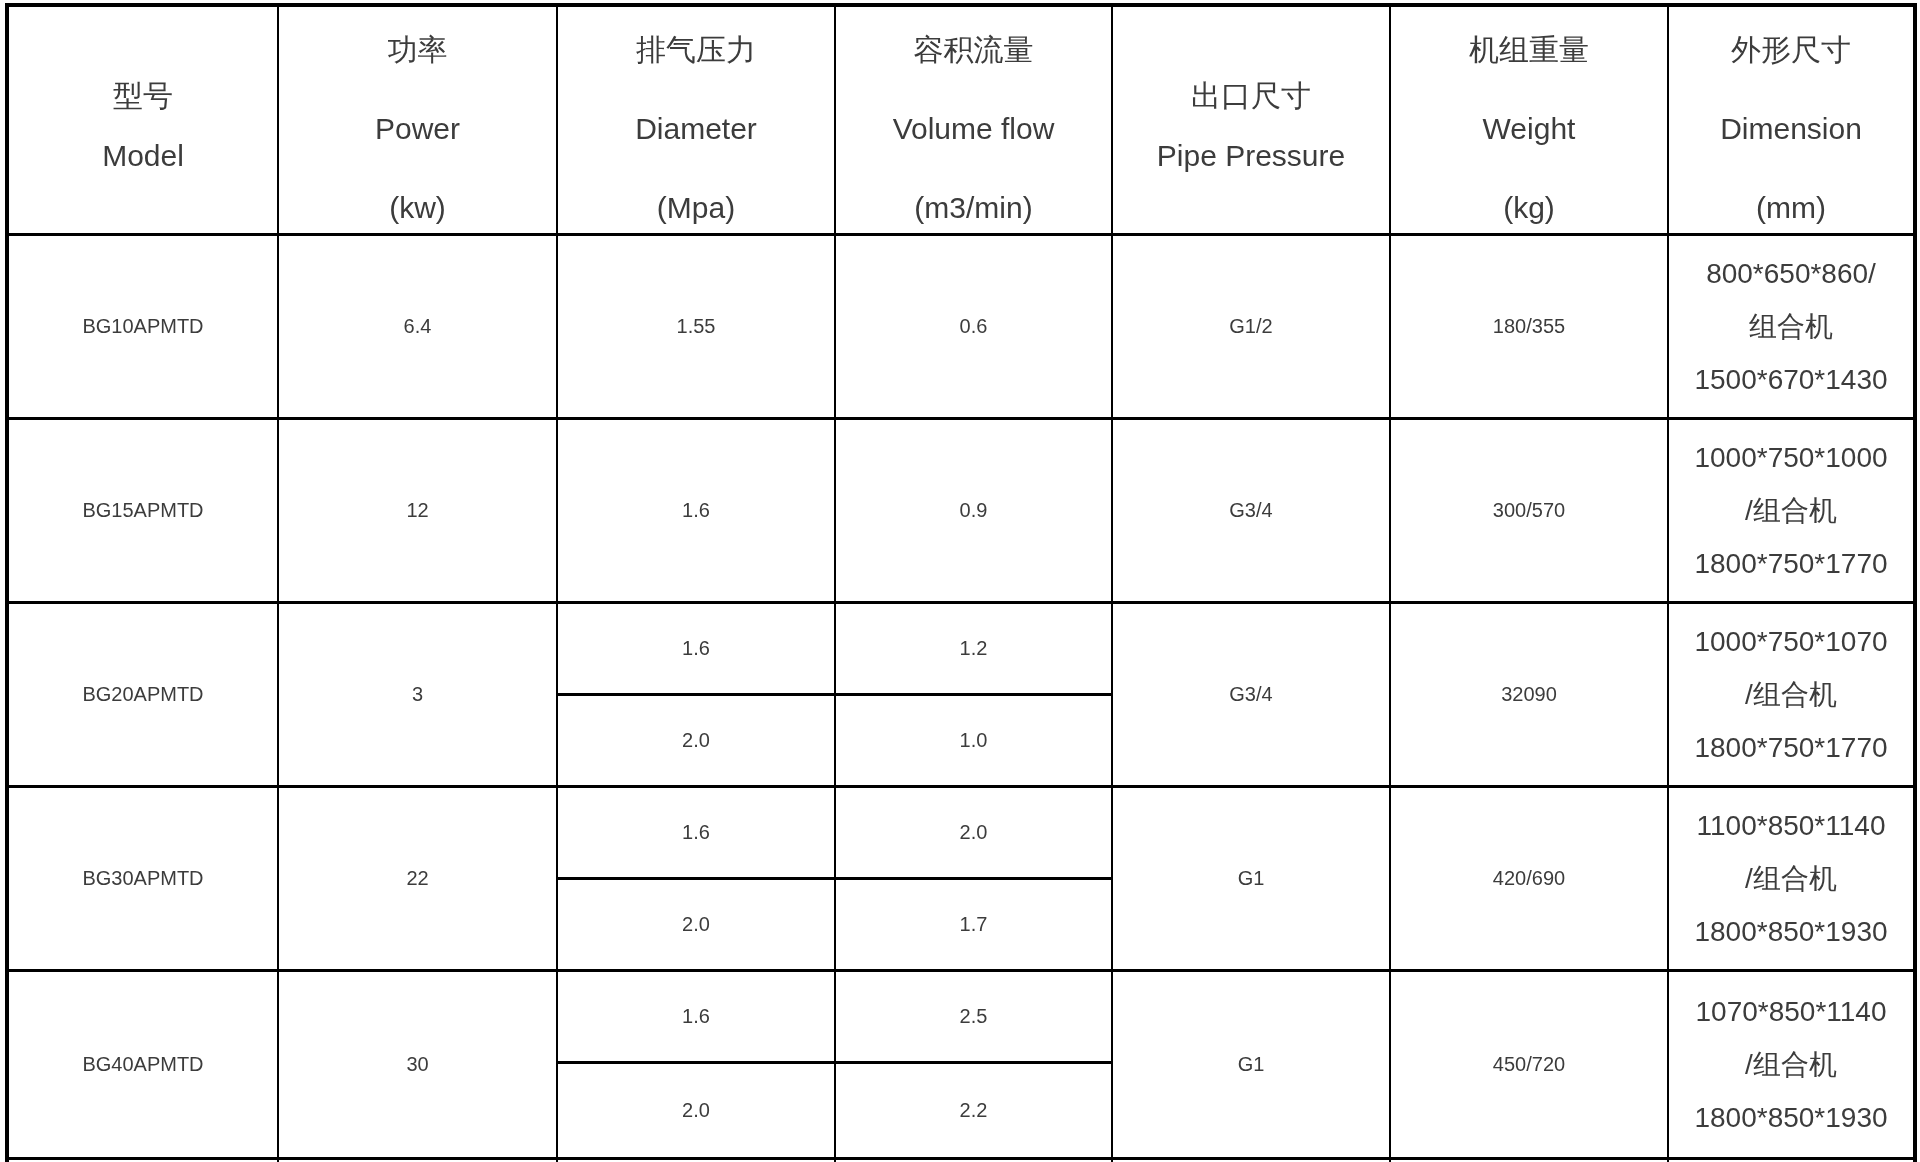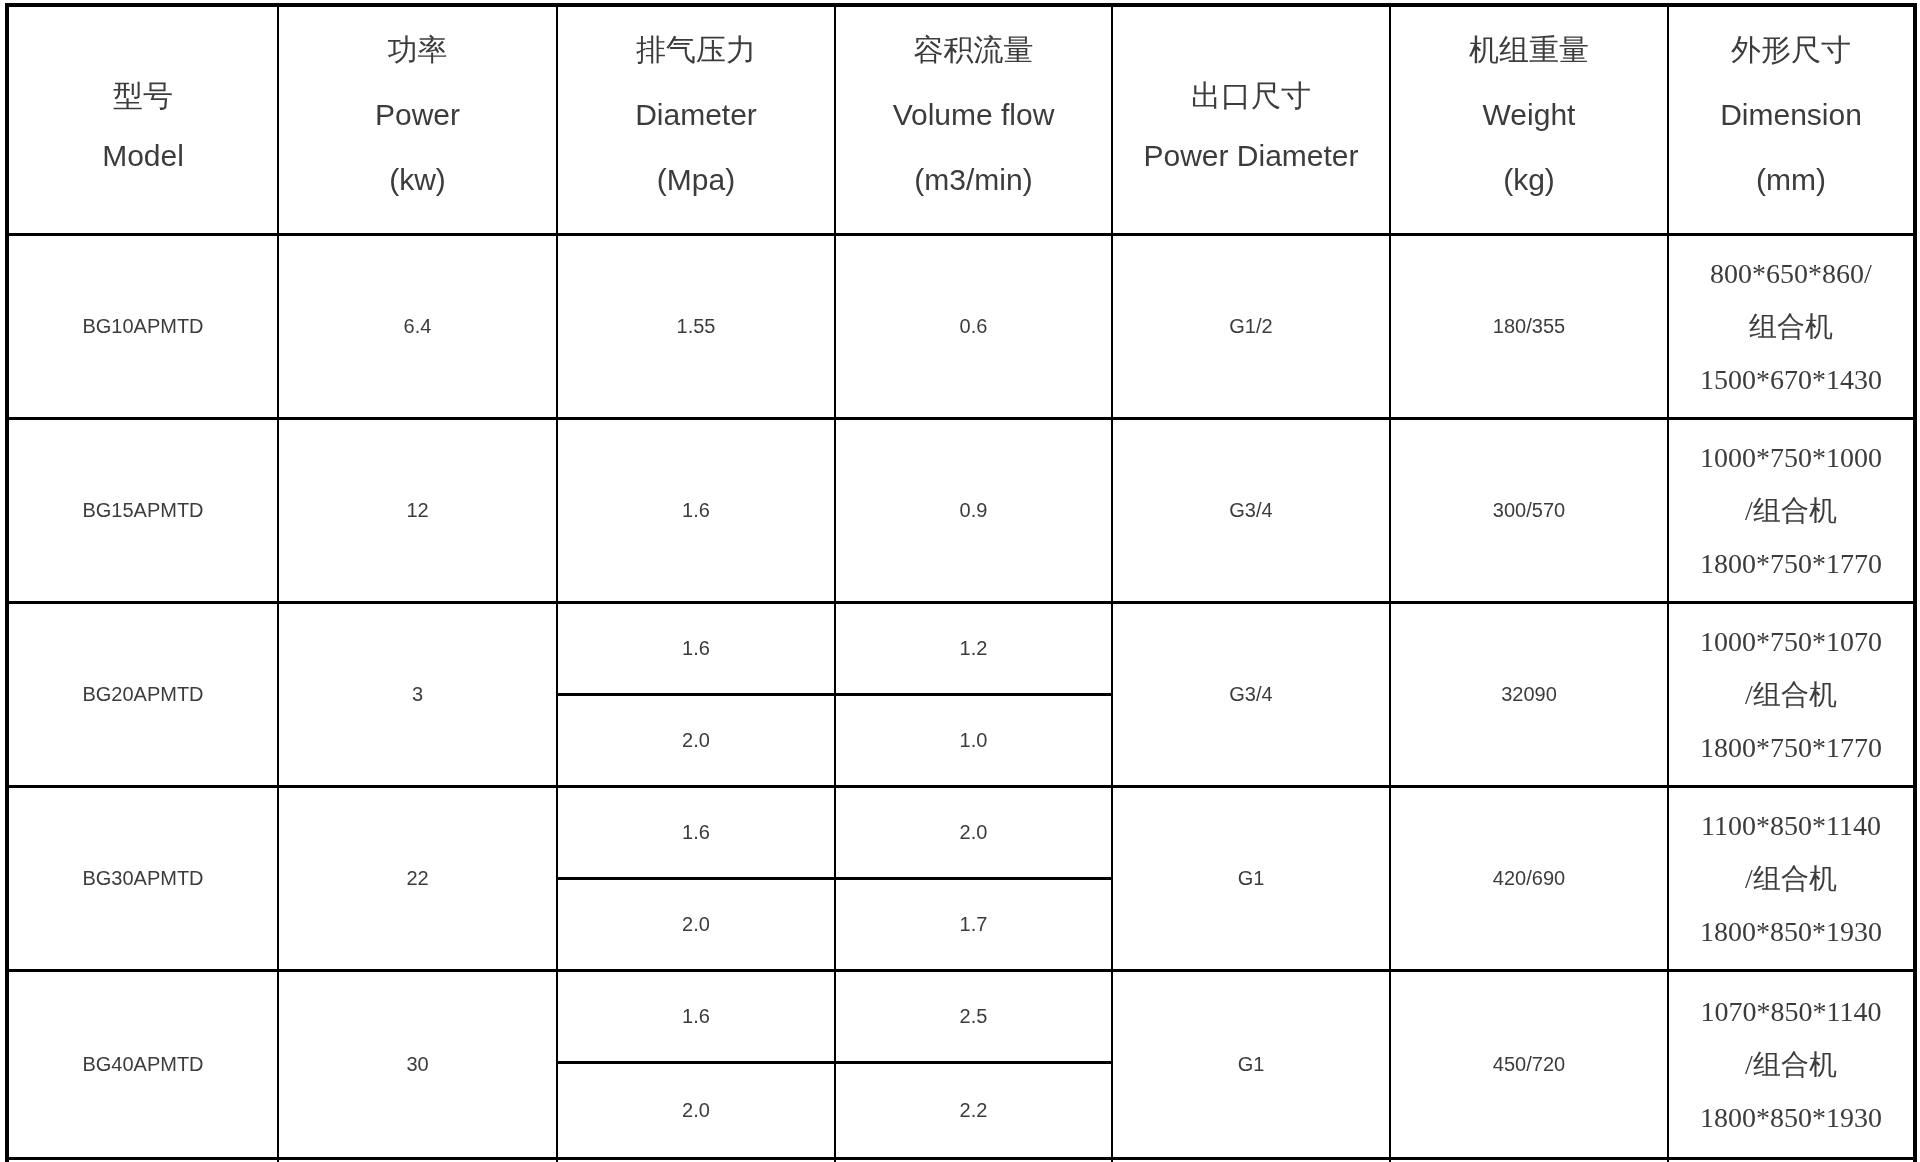--- a/index.html
+++ b/index.html
@@ -37,30 +37,30 @@
     font-weight: normal;
     padding: 0;
     overflow: hidden;
   }
   table.spec {
     border: 4px solid #000000;
   }
   
   tr.header-row { height: 226px; }
   .hcell { display: flex; flex-direction: column; align-items: center; height: 226px; box-sizing: border-box; }
-  .hcell.lines-3 { justify-content: space-between; padding: 26px 0 36px 0; }
+  .hcell.lines-3 { justify-content: space-between; padding: 26px 0 8px 0; }
   .hcell.lines-2 { justify-content: center; gap: 26px; padding-top: 12px; }
   .hline { font-size: 30px; line-height: 34px; white-space: nowrap; }
   
   tr.data-row { height: 184px; }
   tr.sub-row { height: 92px; }
   tr.sub-row-last { height: 96px; }
   tr.sliver-row { height: 44px; }
   td.val { font-size: 20px; }
-  td.dim { font-size: 28px; line-height: 53px; font-family: Liberation Serif, serif; }
+  td.dim { font-size: 28px; line-height: 53px; }
   td.dim .dim-line { display: block; white-space: nowrap; }
 </style>
 </head>
 <body>
 
 <div class="page">
   <table class="spec">
     <colgroup>
       <col style="width:271px">
       <col style="width:279px">
@@ -96,21 +96,21 @@
       <th>
         <div class="hcell lines-3">
           <span class="hline">容积流量</span>
           <span class="hline">Volume flow</span>
           <span class="hline">(m3/min)</span>
         </div>
       </th>
       <th>
         <div class="hcell lines-2">
           <span class="hline">出口尺寸</span>
-          <span class="hline">Power Diameter</span>
+          <span class="hline">Pipe Pressure</span>
         </div>
       </th>
       <th>
         <div class="hcell lines-3">
           <span class="hline">机组重量</span>
           <span class="hline">Weight</span>
           <span class="hline">(kg)</span>
         </div>
       </th>
       <th>

